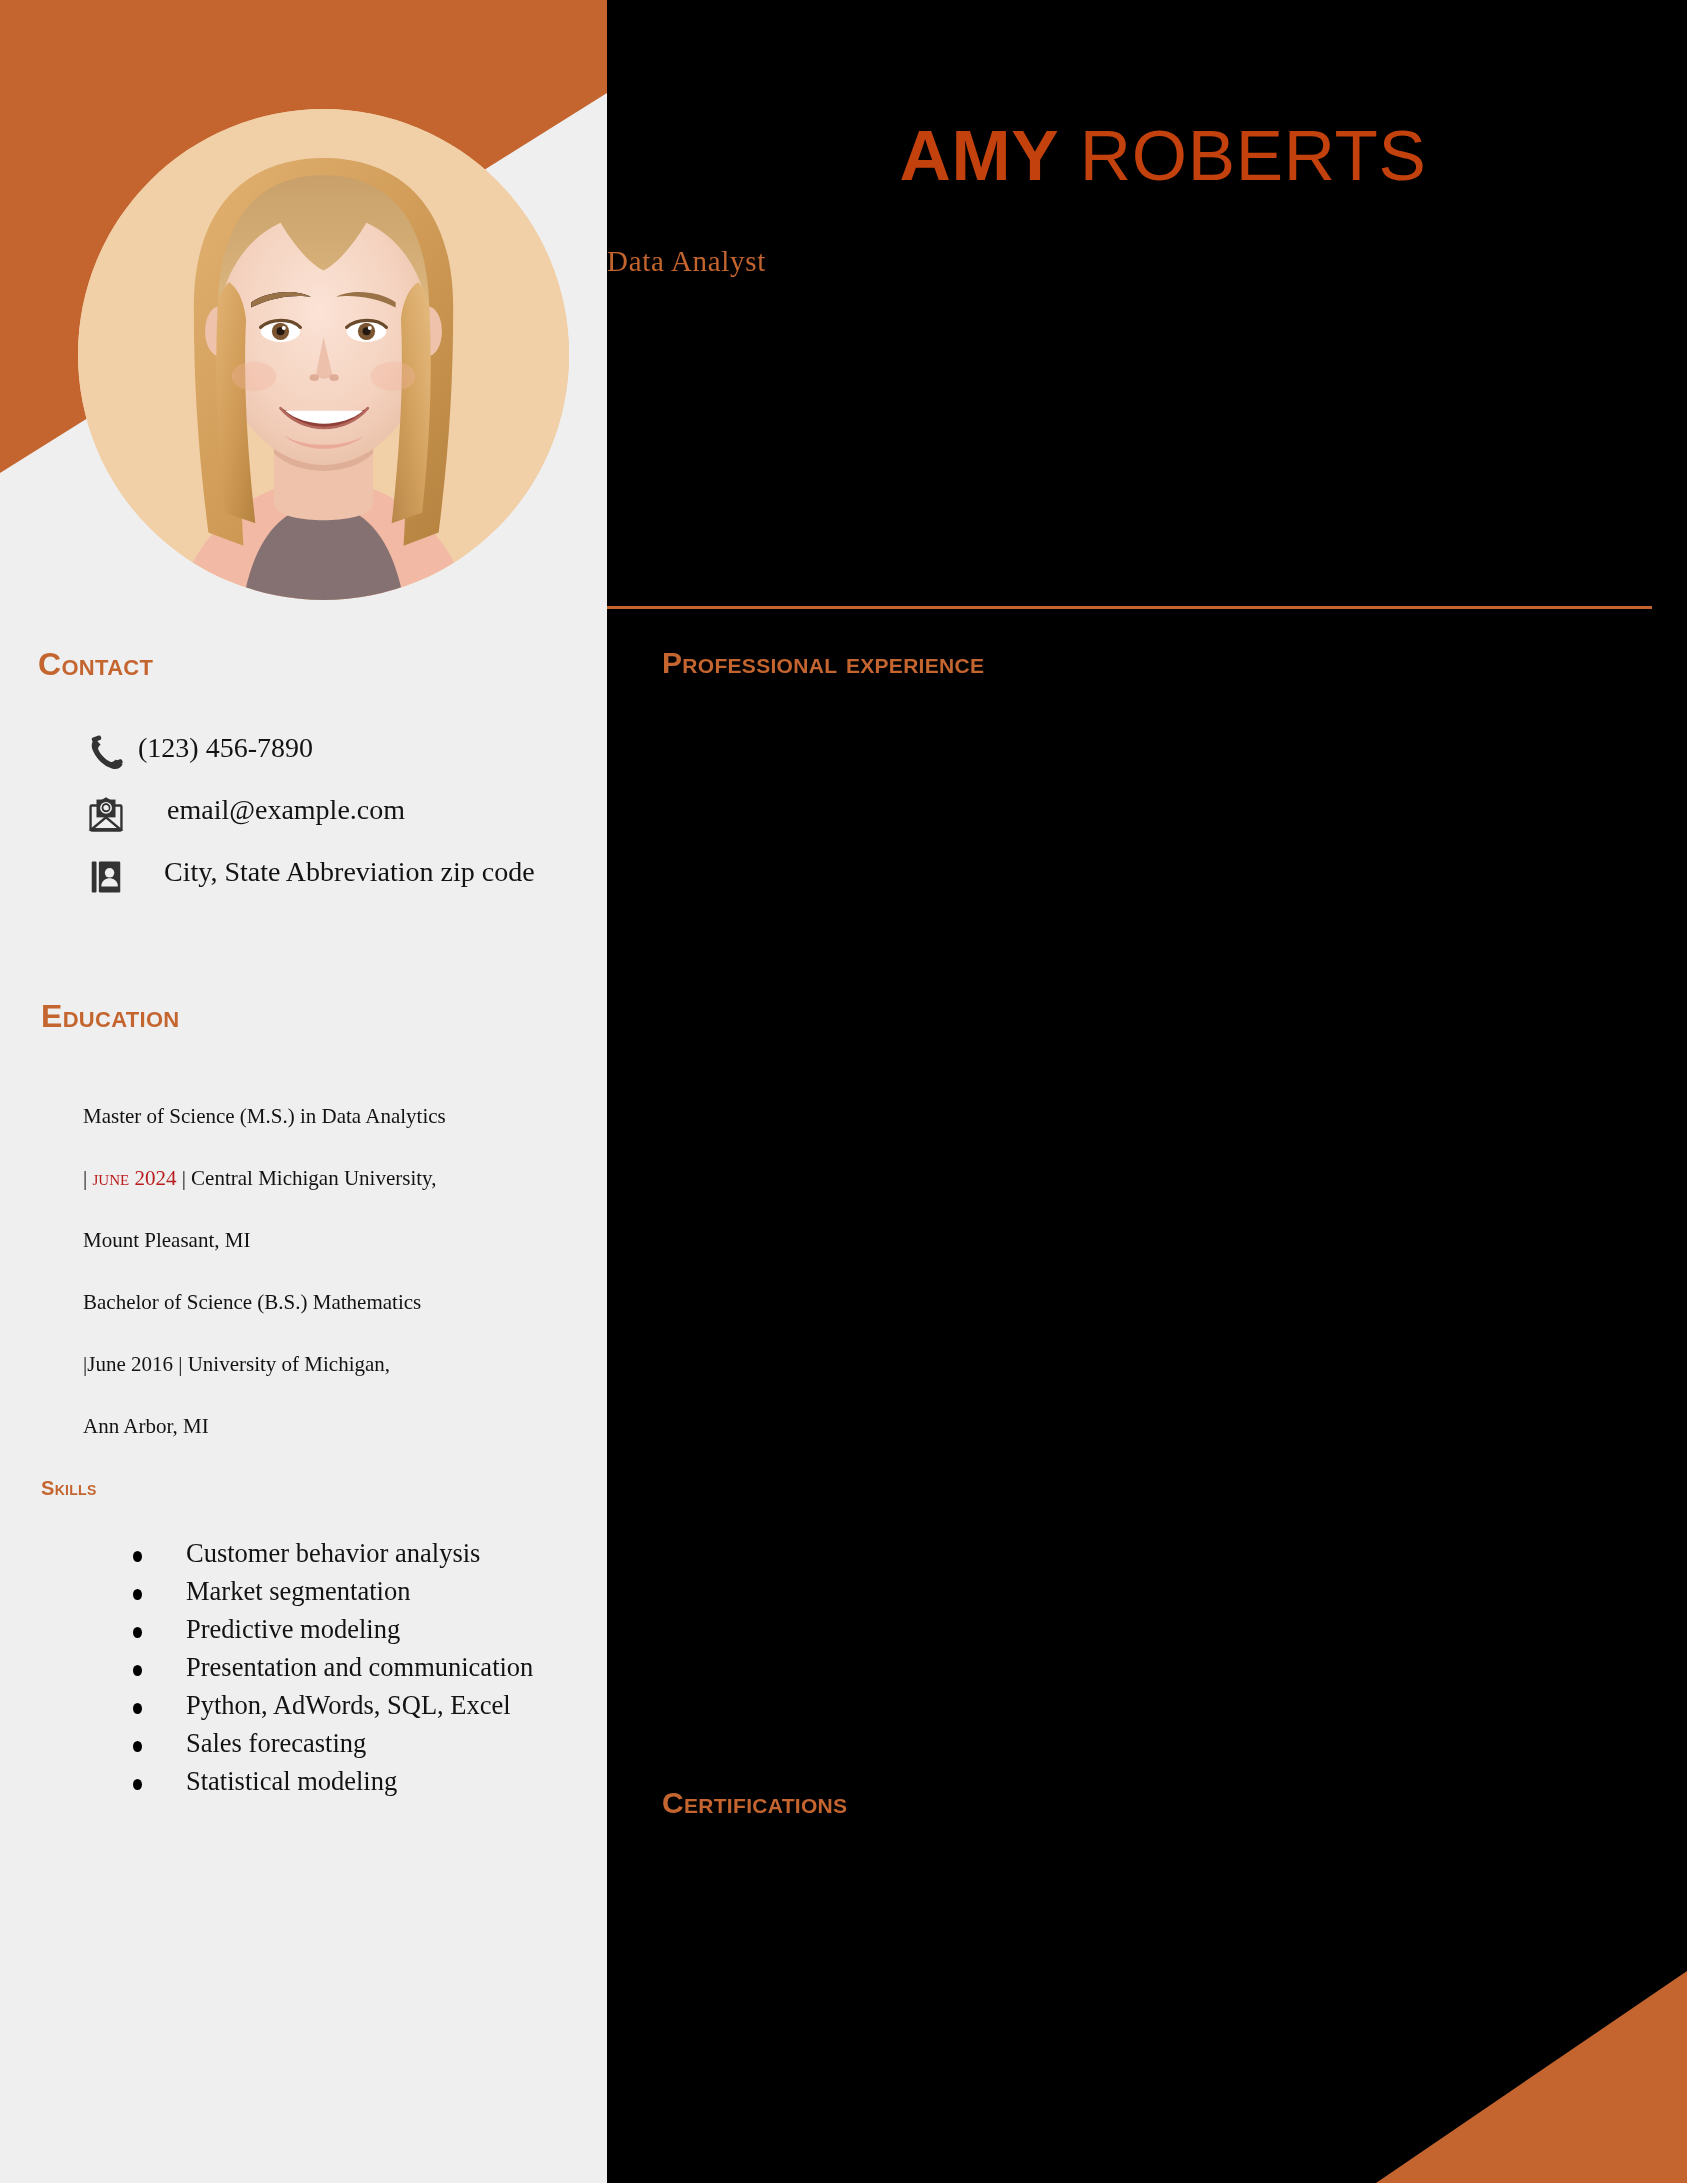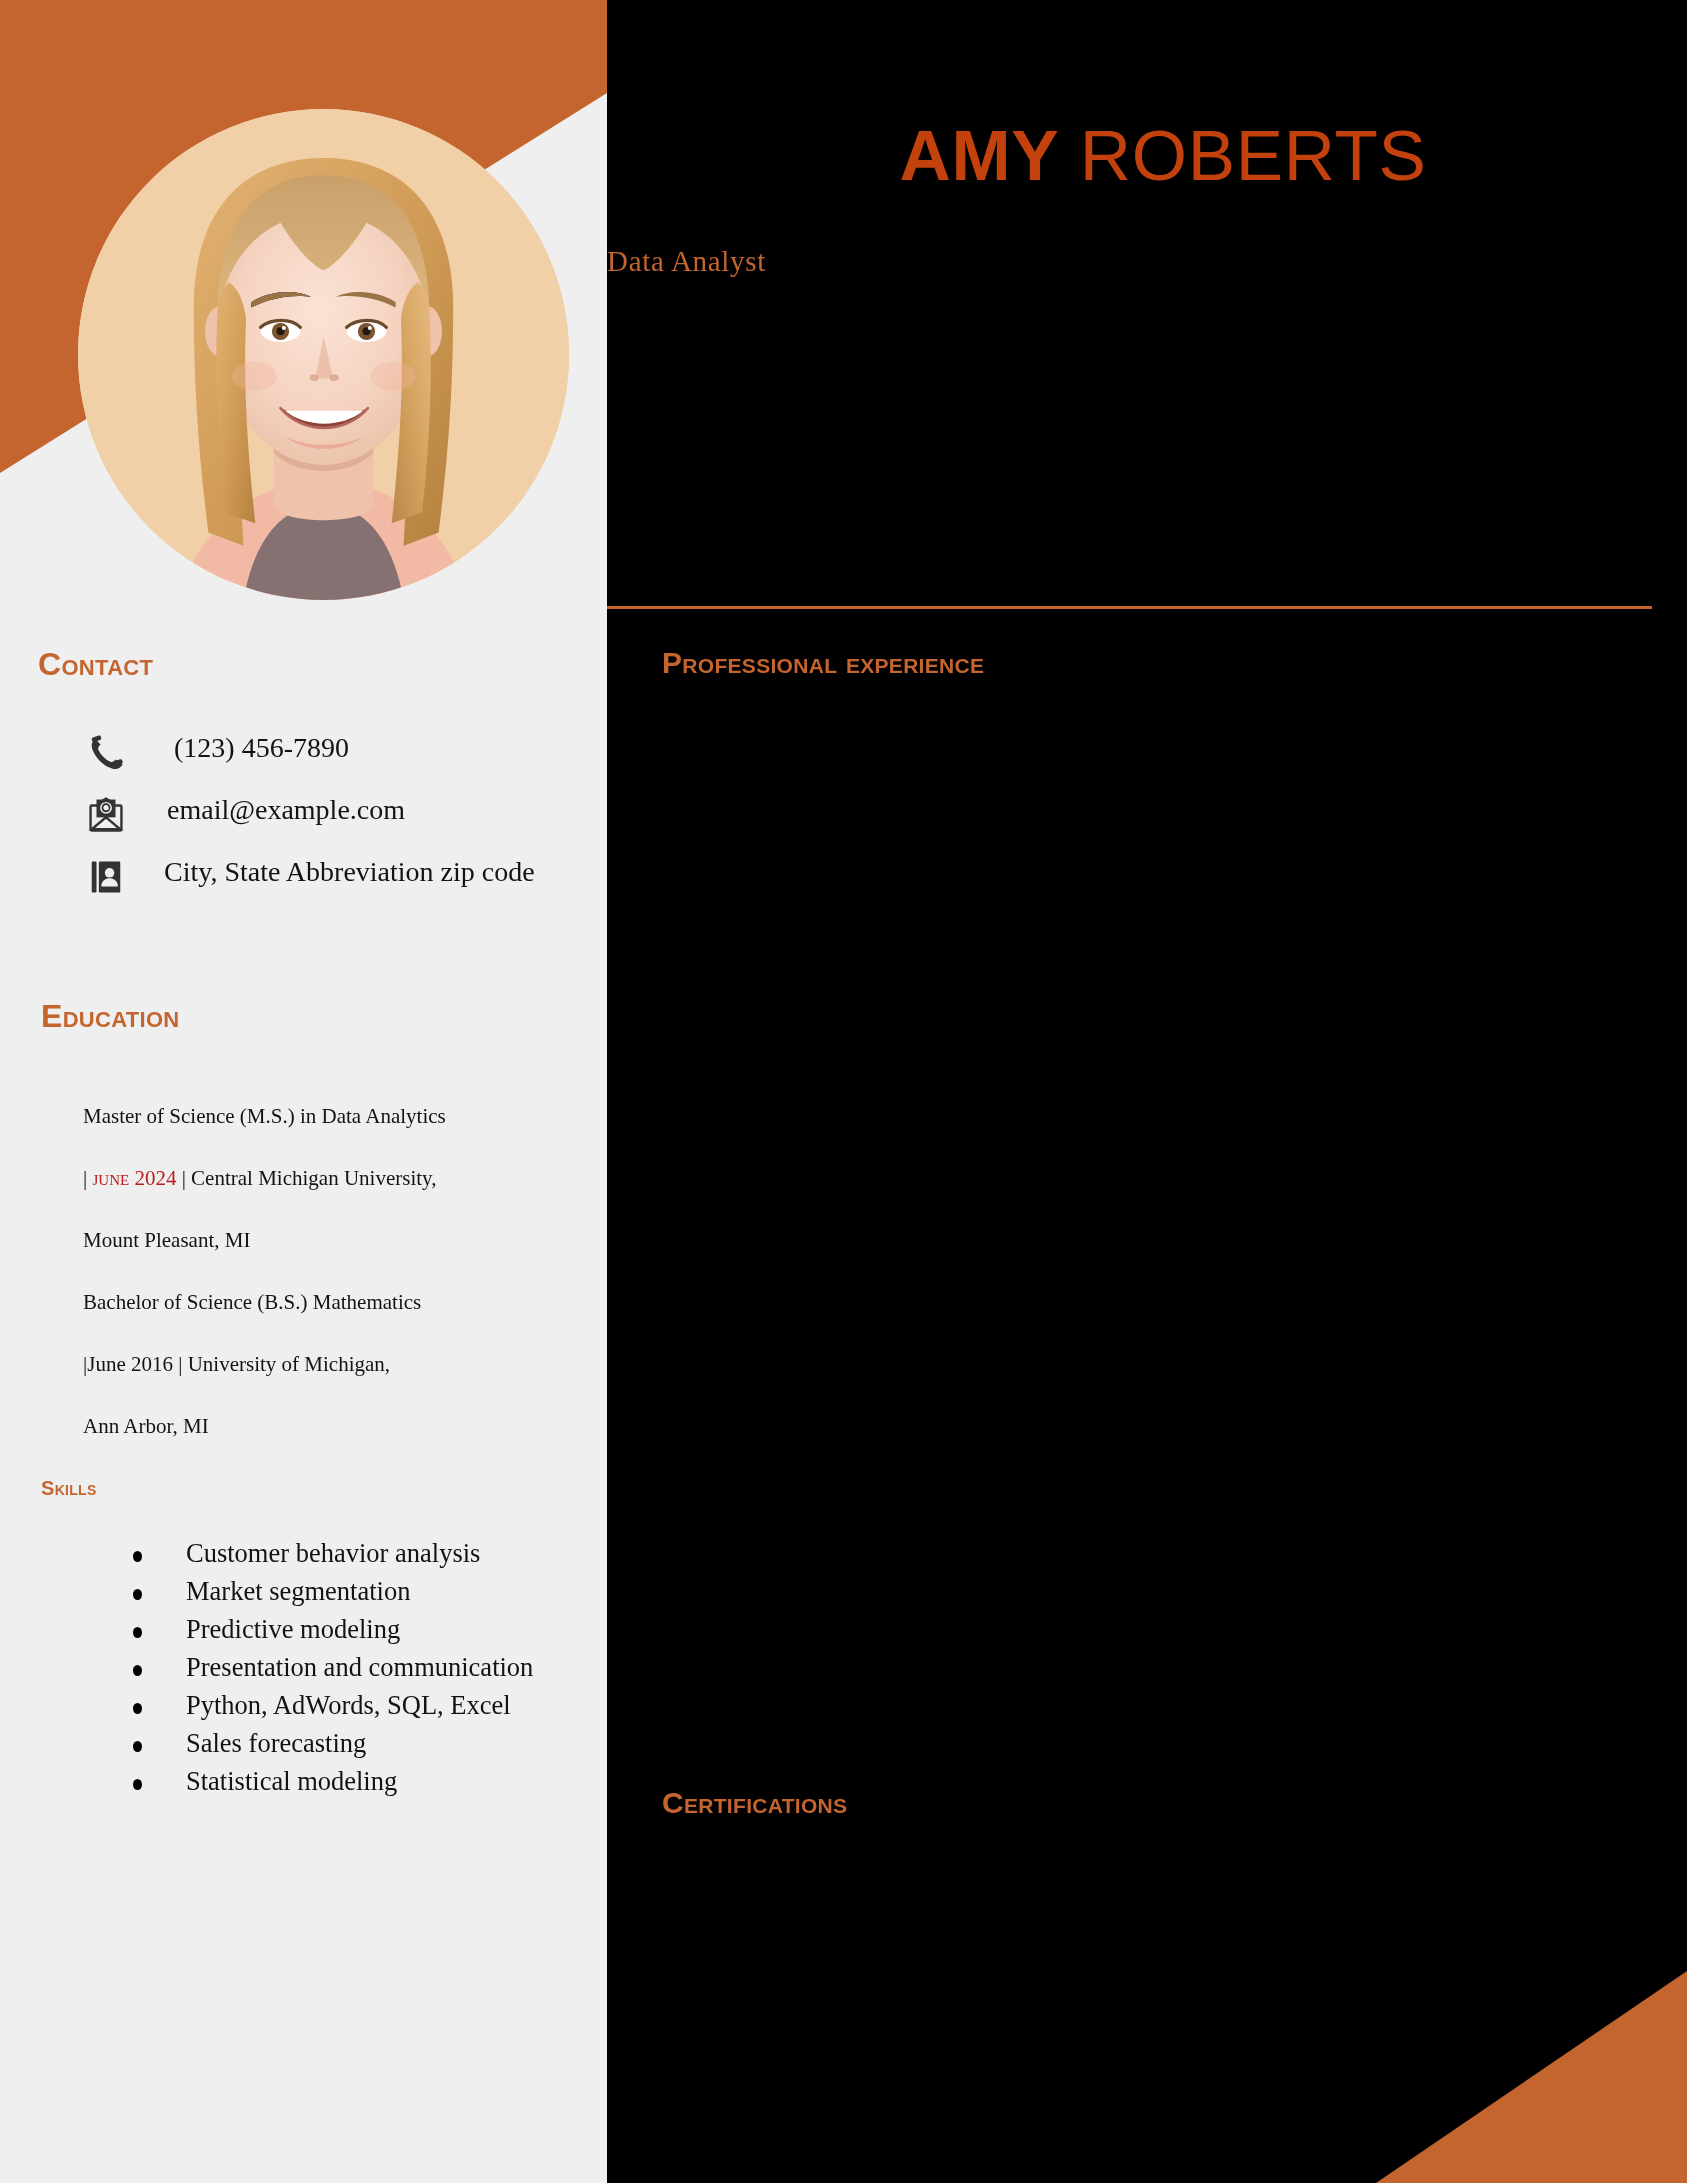--- a/index.html
+++ b/index.html
@@ -139,21 +139,21 @@
   }
   .contact-icon svg { display: block; width: 38px; height: 38px; }
   .contact-text {
     position: absolute;
     top: 1.3px;
     font-family: "Liberation Serif", serif;
     font-size: 28px;
     color: #131313;
     white-space: nowrap;
   }
-  .ct-phone    { left: 138px; margin-left: 36px; }
+  .ct-phone    { left: 138px; }
   .ct-email    { left: 167px; }
   .ct-links    { left: 171px; }
   .ct-location { left: 164px; }
 
   
   .education-body {
     position: absolute;
     left: 83px; top: 1085px;
     width: 490px;
     font-family: "Liberation Serif", serif;

